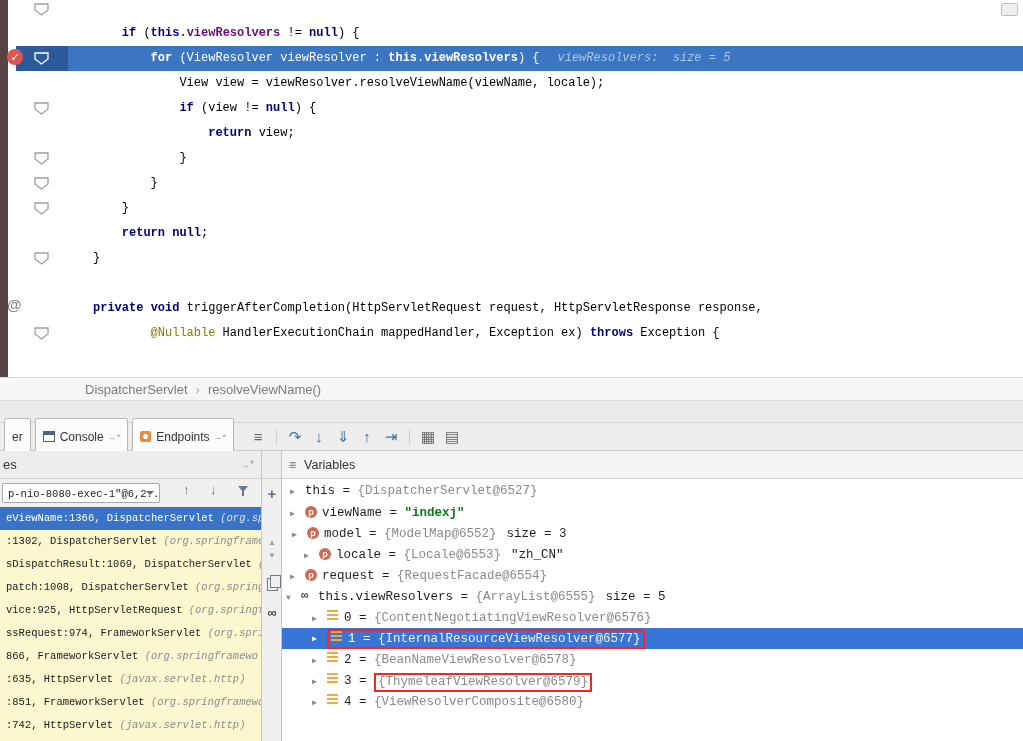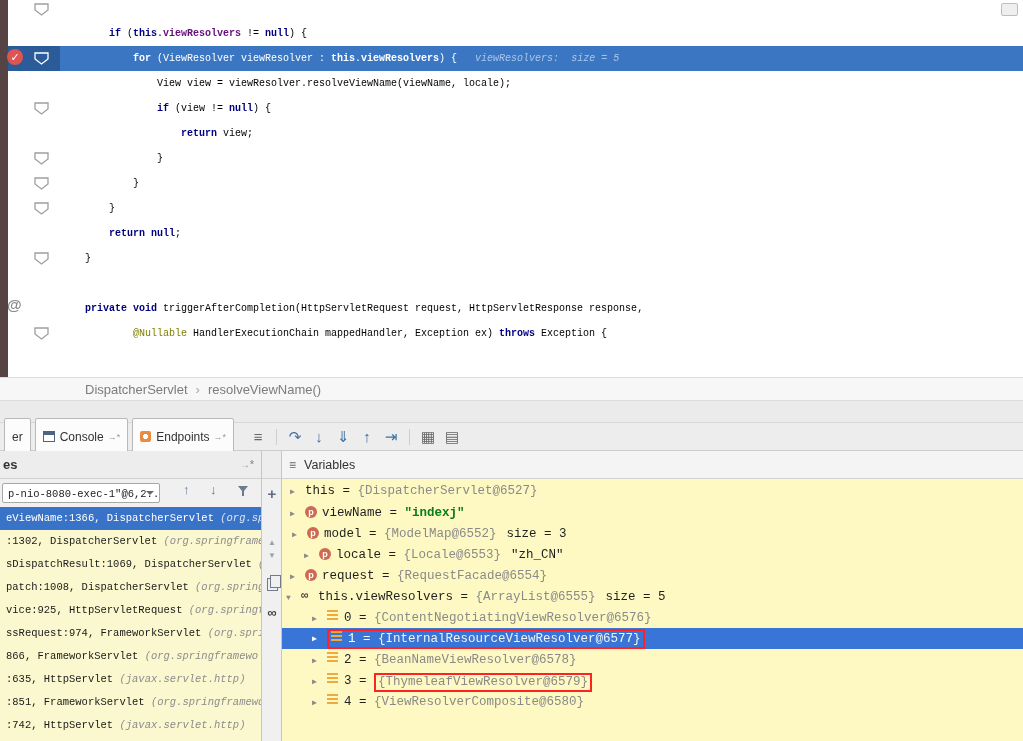--- a/index.html
+++ b/index.html
@@ -2,21 +2,21 @@
 <html><head>
 <meta charset="utf-8">
 <style>
   html,body{margin:0;padding:0}
   body{width:1023px;height:741px;position:relative;overflow:hidden;background:#EDEDED;
        font-family:"Liberation Sans","DejaVu Sans",sans-serif;}
 
   
   #editor{position:absolute;left:0;top:0;width:1023px;height:377px;background:#fff;}
   #left-strip{position:absolute;left:0;top:0;width:8px;height:377px;background:#564444;z-index:3;}
-  #code-area{position:absolute;left:8px;top:21px;right:0;font-family:"Liberation Mono","DejaVu Sans Mono",monospace;font-size:10px;}
+  #code-area{position:absolute;left:8px;top:21px;right:0;font-family:"Liberation Mono","DejaVu Sans Mono",monospace;font-size:12px;padding-left:8px;}
   .code-line{height:25px;line-height:25px;white-space:pre;position:relative;}
   .code-line.hl{background:#3B76C2;}
   .code-line.hl::before{content:"";position:absolute;left:0;top:0;width:52px;height:25px;background:#2B5C99;}
   .tok-pl{color:#000}
   .tok-kw{color:#000080;font-weight:bold}
   .tok-fld{color:#660E7A;font-weight:bold}
   .tok-ann{color:#808000}
   .hl .tok-pl,.hl .tok-kw,.hl .tok-fld{color:#fff}
   .hint{font-style:italic;color:#A9C7E9;margin-left:18px;}
   .gmark{position:absolute;left:34px;z-index:4;cursor:pointer}
@@ -47,21 +47,21 @@
   .endpoints-icon{display:inline-block;width:11px;height:11px;border-radius:2px;margin-right:5px;
                   background:radial-gradient(circle 2.5px at 50% 50%,#fff 2.5px,#E98C3F 2.5px);}
   #step-toolbar{display:flex;align-items:center;margin-left:12px;}
   .dbg-icon{width:24px;text-align:center;font-size:15px;color:#40739F;cursor:pointer;}
   .dbg-icon.gray{color:#666;}
   .tb-sep{width:1px;height:16px;background:#CFCFCF;margin:0 6px;}
 
   
   #headers-row{position:absolute;left:0;top:451px;width:1023px;height:28px;border-bottom:1px solid #D2D2D2;box-sizing:border-box;}
   #frames-header{position:absolute;left:0;top:0;width:262px;height:27px;background:#EDEDED;line-height:27px;
-                 font-size:13px;color:#333;padding-left:3px;box-sizing:border-box;font-weight:bold;}
+                 font-size:13px;color:#333;padding-left:3px;box-sizing:border-box;}
   #frames-header .hdr-mark{position:absolute;right:8px;top:0;font-size:10px;color:#999;cursor:pointer;}
   #strip-header{position:absolute;left:262px;top:0;width:20px;height:27px;background:#EDEDED;}
   #vars-header{position:absolute;left:282px;top:0;right:0;height:27px;background:#F4F4F4;display:flex;
                align-items:center;padding-left:7px;font-size:12.5px;color:#333;}
   #vars-header .ham{color:#666;font-size:12px;margin-right:8px;cursor:pointer;}
 
   
   #content{position:absolute;left:0;top:479px;width:1023px;bottom:0;}
   #frames-pane{position:absolute;left:0;top:0;width:262px;bottom:0;background:#F0F0F0;overflow:hidden;}
   #thread-combo{position:absolute;left:2px;top:4px;width:158px;height:20px;background:#fff;border:1px solid #A8A8A8;
@@ -83,21 +83,21 @@
   .strip-plus{color:#5E6C84;font-weight:bold;font-size:15px;margin-top:6px;cursor:pointer;}
   .strip-tri{color:#98A2AC;font-size:8px;cursor:pointer;}
   .tri-up{margin-top:36px}.tri-down{margin-top:4px}
   .copy-icon{width:9px;height:11px;border:1px solid #707C8C;background:#F0F0F0;position:relative;margin-top:18px;cursor:pointer;}
   .copy-icon::before{content:"";position:absolute;left:2px;top:-4px;width:9px;height:11px;border:1px solid #707C8C;background:#F0F0F0;}
   .strip-inf{color:#444;font-weight:bold;font-size:13px;margin-top:14px;cursor:pointer;}
 
   #vline1{position:absolute;left:261px;top:451px;width:1px;bottom:0;background:#C6C6C6;z-index:2;}
   #vline2{position:absolute;left:281px;top:451px;width:1px;bottom:0;background:#C6C6C6;z-index:2;}
 
-  #vars-pane{position:absolute;left:282px;top:0;right:0;bottom:0;background:#fef9c3;overflow:hidden;}
+  #vars-pane{position:absolute;left:282px;top:0;right:0;bottom:0;background:#ffffff;overflow:hidden;}
   #variables-list{padding-top:2px;font-family:"Liberation Mono","DejaVu Sans Mono",monospace;font-size:12.5px;}
   .vrow{height:21px;line-height:21px;white-space:nowrap;cursor:pointer;}
   .chev{display:inline-block;width:15px;font-size:8px;color:#8A8A8A;cursor:pointer;}
   .icon-cell{display:inline-block;width:17px;vertical-align:middle;}
   .p-icon{display:inline-block;width:12px;height:12px;border-radius:50%;background:#CC6A52;color:#fff;
           font:bold 9px/12px "Liberation Sans",sans-serif;text-align:center;}
   .elem-icon{display:inline-block;width:11px;height:10px;
              background:repeating-linear-gradient(180deg,#F2A93B 0,#F2A93B 2px,rgba(0,0,0,0) 2px,rgba(0,0,0,0) 4px);}
   .watch-icon{font-weight:bold;color:#4A4A4A;font-size:12px;}
   .vname,.veq,.vextra{color:#1F1F1F}

